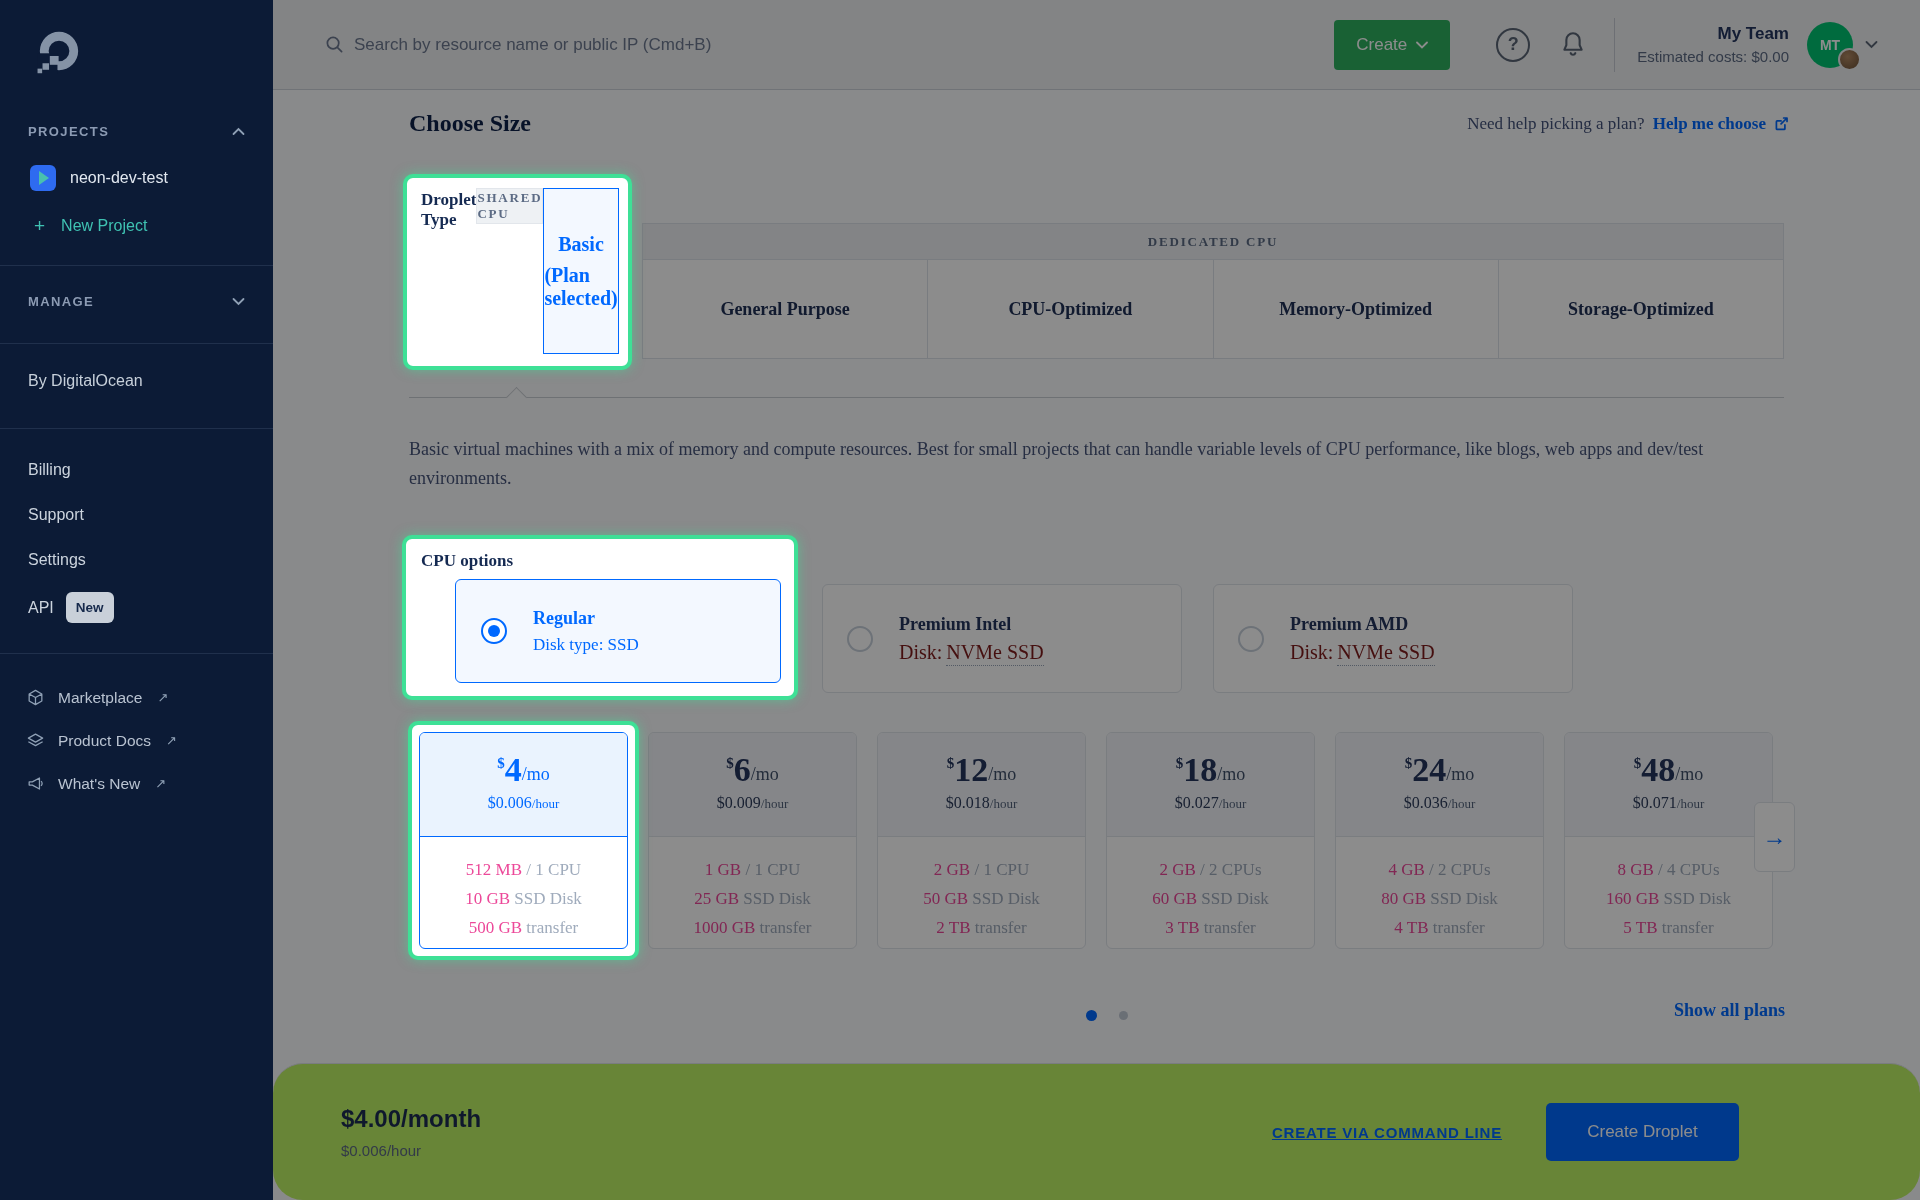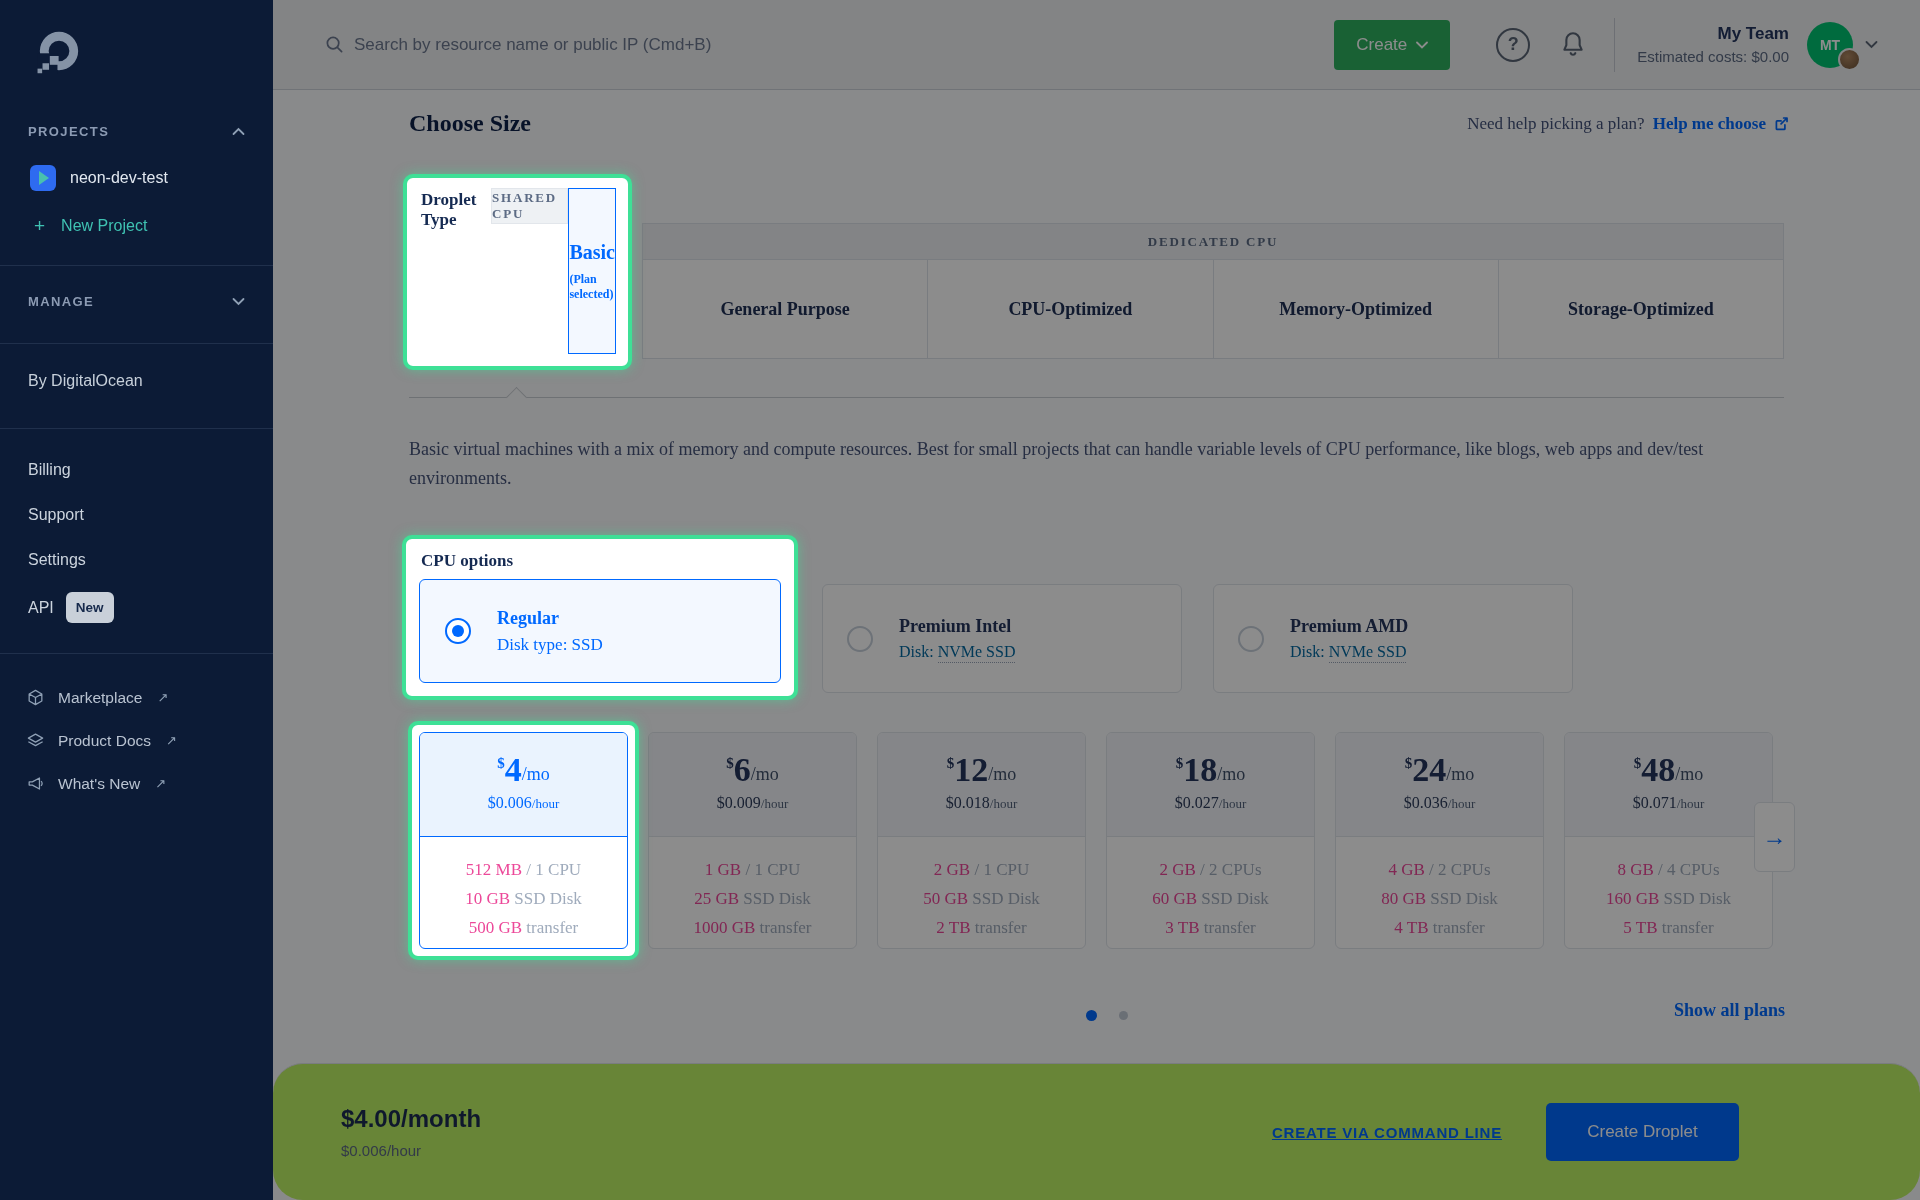--- a/index.html
+++ b/index.html
@@ -73,53 +73,53 @@
   .box-label { font-size:17px; font-weight:600; color:#152a52; }
 
   #droplet-box { left:130px; top:84px; width:229px; height:196px; padding:10px 12px 12px;
     display:flex; flex-direction:row; }
   #droplet-box .box-label { margin:2px 0 10px 2px; }
   .shared-header { height:36px; background:#eef1f4; border:1px solid #e2e6eb; display:flex; align-items:center;
     justify-content:center; font-size:13px; font-weight:700; letter-spacing:1.8px; color:#5c6b84; }
   .basic-tab { flex:1; border:1px solid #0069ff; background:#f3f8ff; display:flex; flex-direction:column;
     align-items:center; justify-content:center; gap:8px; cursor:pointer; }
   .basic-label { font-size:20px; font-weight:700; color:#0069ff; }
-  .basic-sub { font-size:12px; font-weight:600; color:#0069ff; }
+  .basic-sub { font-size:20px; font-weight:600; color:#0069ff; }
 
   #dedicated { position:absolute; left:369px; top:133px; width:1142px; height:136px;
     border:1px solid #dde2e9; background:#fff; }
   .ded-header { height:36px; background:#eef1f4; border-bottom:1px solid #dde2e9; display:flex;
     align-items:center; justify-content:center; font-size:13px; font-weight:700; letter-spacing:1.8px; color:#5c6b84; }
   .ded-cells { display:flex; height:98px; }
   .ded-cell { flex:1; border-right:1px solid #dde2e9; display:flex; align-items:center; justify-content:center;
     font-size:18px; font-weight:600; color:#203157; cursor:pointer; }
   .ded-cell:last-child { border-right:none; }
 
   #tab-underline { position:absolute; left:136px; top:307px; width:1375px; border-top:1px solid #c9ced4; }
   .caret { position:absolute; left:100px; top:-8.5px; width:15px; height:15px; background:#fafbfd;
     border-left:1px solid #c9ced4; border-top:1px solid #c9ced4; transform:rotate(45deg); }
 
   #plan-desc { position:absolute; left:136px; top:345px; width:1330px; font-size:18px; line-height:29px; color:#47557a; }
 
   #cpu-box { left:129px; top:445px; width:396px; height:165px; padding:10px 13px 13px;
     display:flex; flex-direction:column; }
   #cpu-box .box-label { margin:2px 0 8px 2px; }
   .regular-card { flex:1; border:1px solid #0069ff; border-radius:6px; background:#f3f8ff; display:flex;
-    align-items:center; padding-left:25px; gap:26px; cursor:pointer; }
+    align-items:center; padding-left:25px; gap:26px; cursor:pointer;margin-left:36px; }
   .radio { width:26px; height:26px; border-radius:50%; border:2px solid #0069ff; background:#fff;
     position:relative; flex:0 0 26px; }
   .radio.checked::after { content:""; position:absolute; inset:5px; border-radius:50%; background:#0069ff; }
   .radio.unchecked { border-color:#c6cfda; }
   .opt-title { font-size:18px; font-weight:700; color:#0069ff; }
   .opt-sub { font-size:17px; color:#0069ff; margin-top:6px; }
   .premium-card { position:absolute; top:494px; width:360px; height:109px; border:1px solid #dfe3ea;
     border-radius:6px; background:#fff; display:flex; align-items:center; padding-left:24px; gap:26px; cursor:pointer; }
   #premium-intel { left:549px; } #premium-amd { left:940px; }
   .premium-card .opt-title { color:#25355d; }
-  .premium-card .opt-sub { color:#0369a1; font-size:16px; }
+  .premium-card .opt-sub { color:#7f1d1d; font-size:20px; }
   .dotted { border-bottom:1px dotted #97a5b8; padding-bottom:2px; margin-left:4px; }
 
   #plan-highlight { left:135px; top:631px; width:231px; height:239px; padding:7px; }
   .plan-card { width:209px; height:217px; border:1px solid #dfe3ea; border-radius:6px; background:#fff;
     overflow:hidden; cursor:pointer; }
   .pc-abs { position:absolute; top:642px; }
   .pc2{left:375px;} .pc3{left:604px;} .pc4{left:833px;} .pc5{left:1062px;} .pc6{left:1291px;}
   .plan-top { height:104px; background:#f2f5f9; border-bottom:1px solid #dfe3ea; text-align:center; padding-top:20px; }
   .price { display:inline-flex; align-items:flex-start; line-height:1; }
   .cur { font-size:15px; font-weight:600; color:#25355d; margin-top:3px; }

